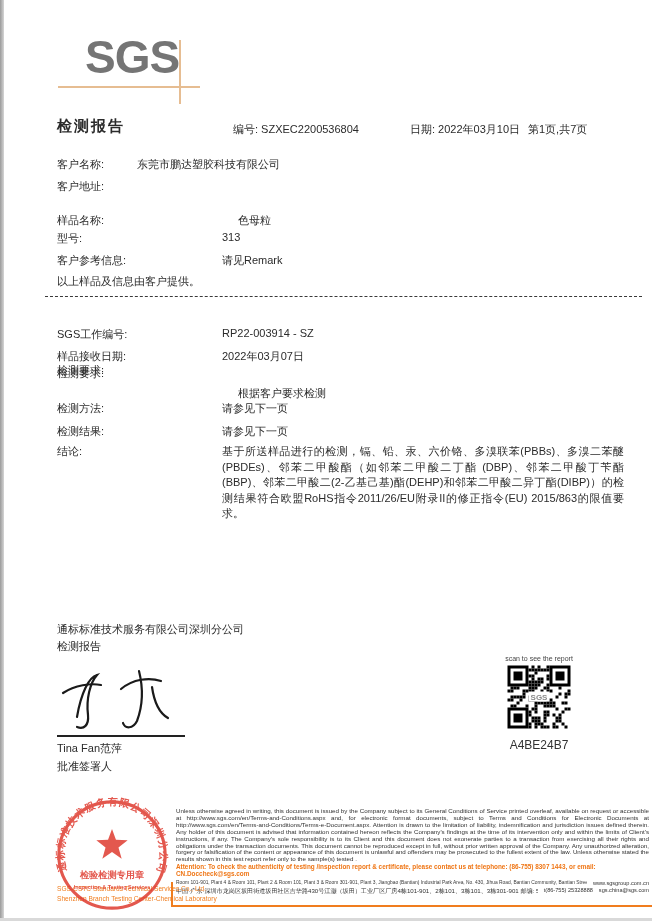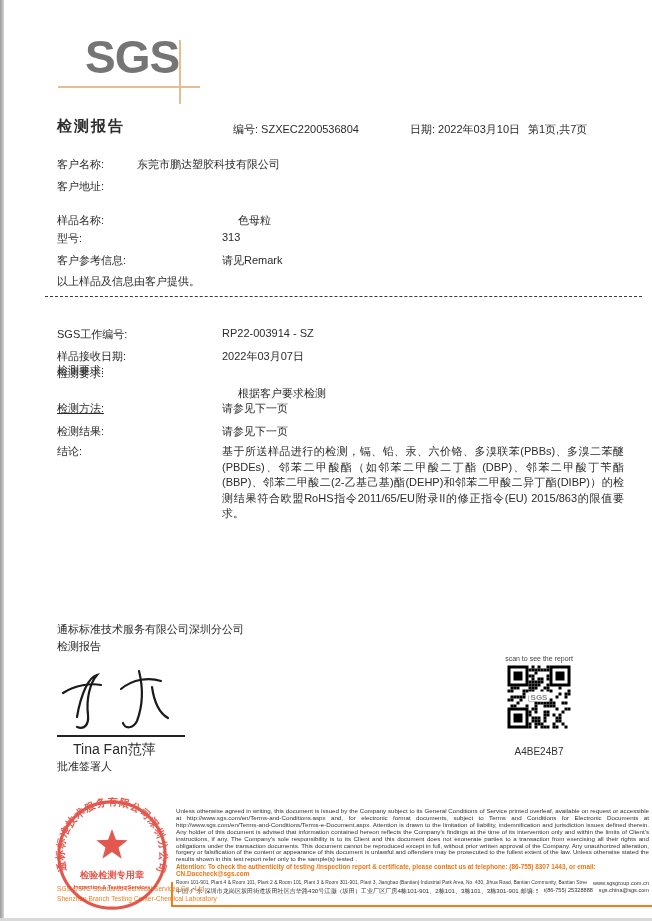--- a/index.html
+++ b/index.html
@@ -21,21 +21,21 @@
   .lbl{left:57px;font-size:11px;}
   .val{font-size:11px;}
   .divider{left:45px;top:296px;width:597px;border-top:1.5px dashed #3a3a3a;}
   .concl{left:222px;top:444px;width:402px;font-size:11px;line-height:15.5px;text-align:justify;}
   
   .sig-line{left:57px;top:735px;width:128px;height:1.8px;background:#222;}
   
   .qr-wrap{left:486px;top:655px;width:106px;text-align:center;}
   .qr-cap{font-size:7px;color:#444;}
   .qr-svg{margin-top:2px;}
-  .qr-code-id{font-size:10px;color:#333;margin-top:12px;}
+  .qr-code-id{font-size:12px;color:#333;margin-top:4px;}
   
   .fineprint-col{left:176px;top:808px;width:473px;}
   .disclaimer{font-size:6.2px;line-height:6.9px;text-align:justify;color:#303030;}
   .attention{font-size:6.4px;line-height:6.9px;font-weight:bold;color:#ef7514;margin-top:1px;}
   .addr-row{display:flex;justify-content:space-between;gap:6px;margin-top:1.5px;}
   .addr-en{font-size:4.9px;color:#3a3a3a;white-space:nowrap;overflow:hidden;}
   .addr-cn{font-size:6.1px;color:#333;white-space:nowrap;overflow:hidden;}
   .addr-right{font-size:5.6px;color:#333;white-space:nowrap;}
   .orange-vline{left:171px;top:882px;width:2px;height:24px;background:#f07d1e;}
   .orange-hline{left:171px;top:905px;width:481px;height:2px;background:#f07d1e;}
@@ -73,42 +73,42 @@
 
   <div class="abs divider"></div>
 
   <div class="abs lbl" style="top:327px;">SGS工作编号:</div>
   <div class="abs val" style="left:222px;top:327px;">RP22-003914 - SZ</div>
   <div class="abs lbl" style="top:349px;">样品接收日期:</div>
   <div class="abs val" style="left:222px;top:349px;">2022年03月07日</div>
   <div class="abs lbl" style="top:366px;">检测要求:</div>
   <div class="abs lbl" style="top:363px;text-align:right;">检测要求:</div>
   <div class="abs val" style="left:238px;top:386px;">根据客户要求检测</div>
-  <div class="abs lbl" style="top:401px;text-decoration:underline;">检测方法:</div>
+  <div class="abs lbl" style="top:401px;">检测方法:</div>
   <div class="abs val" style="left:222px;top:401px;">请参见下一页</div>
   <div class="abs lbl" style="top:424px;">检测结果:</div>
   <div class="abs val" style="left:222px;top:424px;">请参见下一页</div>
 
   <div class="abs lbl" style="top:444px;">结论:</div>
-  <div class="abs concl">基于所送样品进行的检测，镉、铅、汞、六价铬、多溴联苯(PBBs)、多溴二苯醚(PBDEs)、邻苯二甲酸酯（如邻苯二甲酸二丁酯 (DBP)、邻苯二甲酸丁苄酯(BBP)、邻苯二甲酸二(2-乙基己基)酯(DEHP)和邻苯二甲酸二异丁酯(DIBP)）的检测结果符合欧盟RoHS指令2011/65/EU附录II的修正指令(EU) 2015/863的限值要求。</div>
+  <div class="abs concl">基于所送样品进行的检测，镉、铅、汞、六价铬、多溴联苯(PBBs)、多溴二苯醚(PBDEs)、邻苯二甲酸酯（如邻苯二甲酸二丁酯 (DBP)、邻苯二甲酸丁苄酯(BBP)、邻苯二甲酸二(2-乙基己基)酯(DEHP)和邻苯二甲酸二异丁酯(DIBP)）的检测结果符合欧盟RoHS指令2011/26/EU附录II的修正指令(EU) 2015/863的限值要求。</div>
 
   <div class="abs" style="left:57px;top:622px;font-size:11px;">通标标准技术服务有限公司深圳分公司</div>
   <div class="abs" style="left:57px;top:639px;font-size:11px;">检测报告</div>
 
   <svg class="abs" style="left:55px;top:665px;" width="150" height="70" viewBox="0 0 150 70">
     <g fill="none" stroke="#1a1a1a" stroke-width="2.2" stroke-linecap="round">
       <path d="M8 28 C20 20 36 18 46 20"></path>
       <path d="M22 52 C26 28 34 12 42 10 C35 18 31 34 33 50 C34 60 29 65 22 62"></path>
       <path d="M66 24 C78 14 94 12 106 16"></path>
       <path d="M84 6 C88 22 88 40 82 56 C78 64 70 64 68 58"></path>
       <path d="M97 22 C99 36 104 48 113 53"></path>
     </g>
   </svg>
   <div class="abs sig-line"></div>
-  <div class="abs" style="left:73px;top:741px;font-size:14px;">Tina Fan范萍</div>
+  <div class="abs" style="left:57px;top:741px;font-size:11px;">Tina Fan范萍</div>
   <div class="abs" style="left:57px;top:759px;font-size:11px;">批准签署人</div>
 
   <div class="abs qr-wrap">
     <div class="qr-cap">scan to see the report</div>
     <svg class="qr-svg" width="66" height="66" viewBox="-1.5 -1.5 66 66">
       <rect x="-1.5" y="-1.5" width="66" height="66" fill="#fff"></rect>
       <g id="qr-modules" fill="#000">
           <rect x="24" y="0" width="3" height="3"></rect>
           <rect x="30" y="0" width="3" height="3"></rect>
           <rect x="39" y="0" width="3" height="3"></rect>

